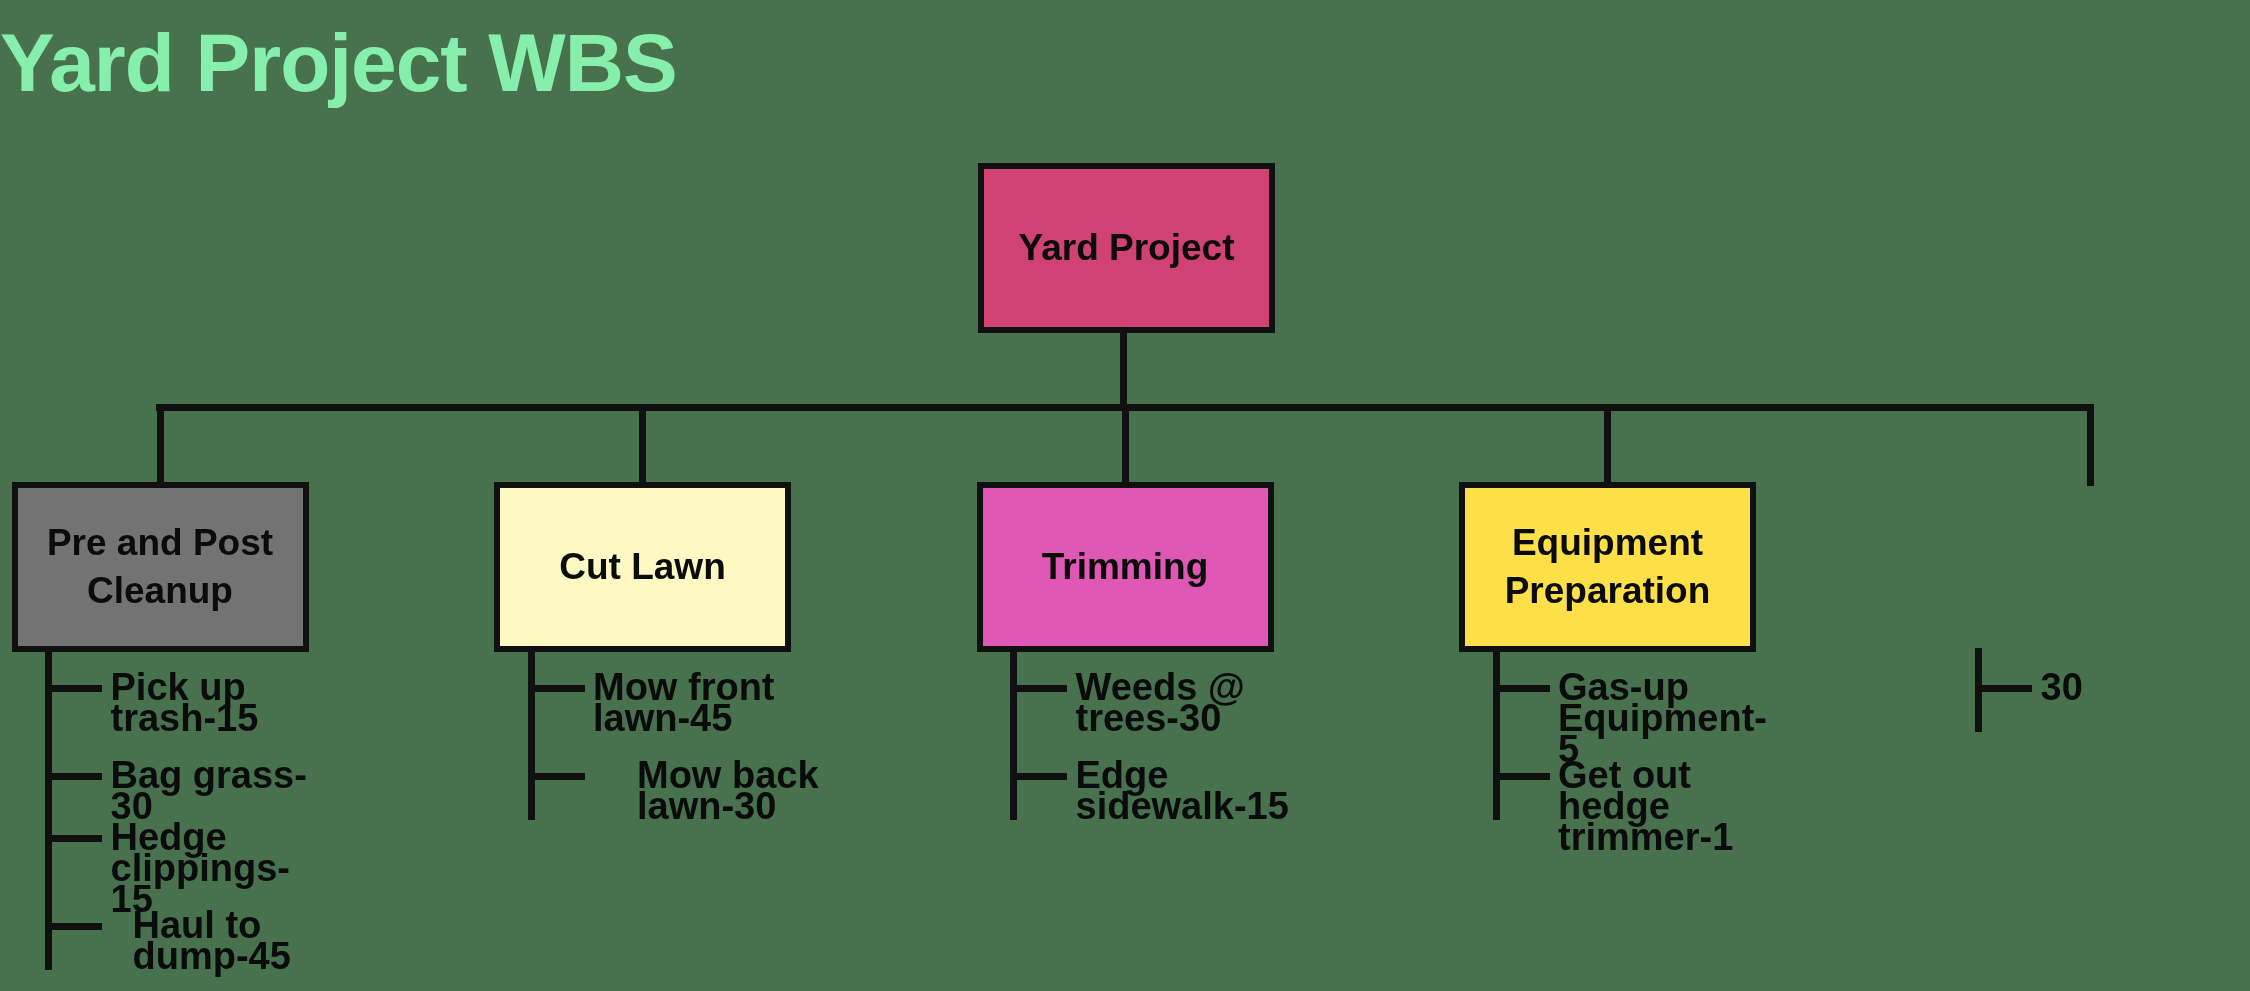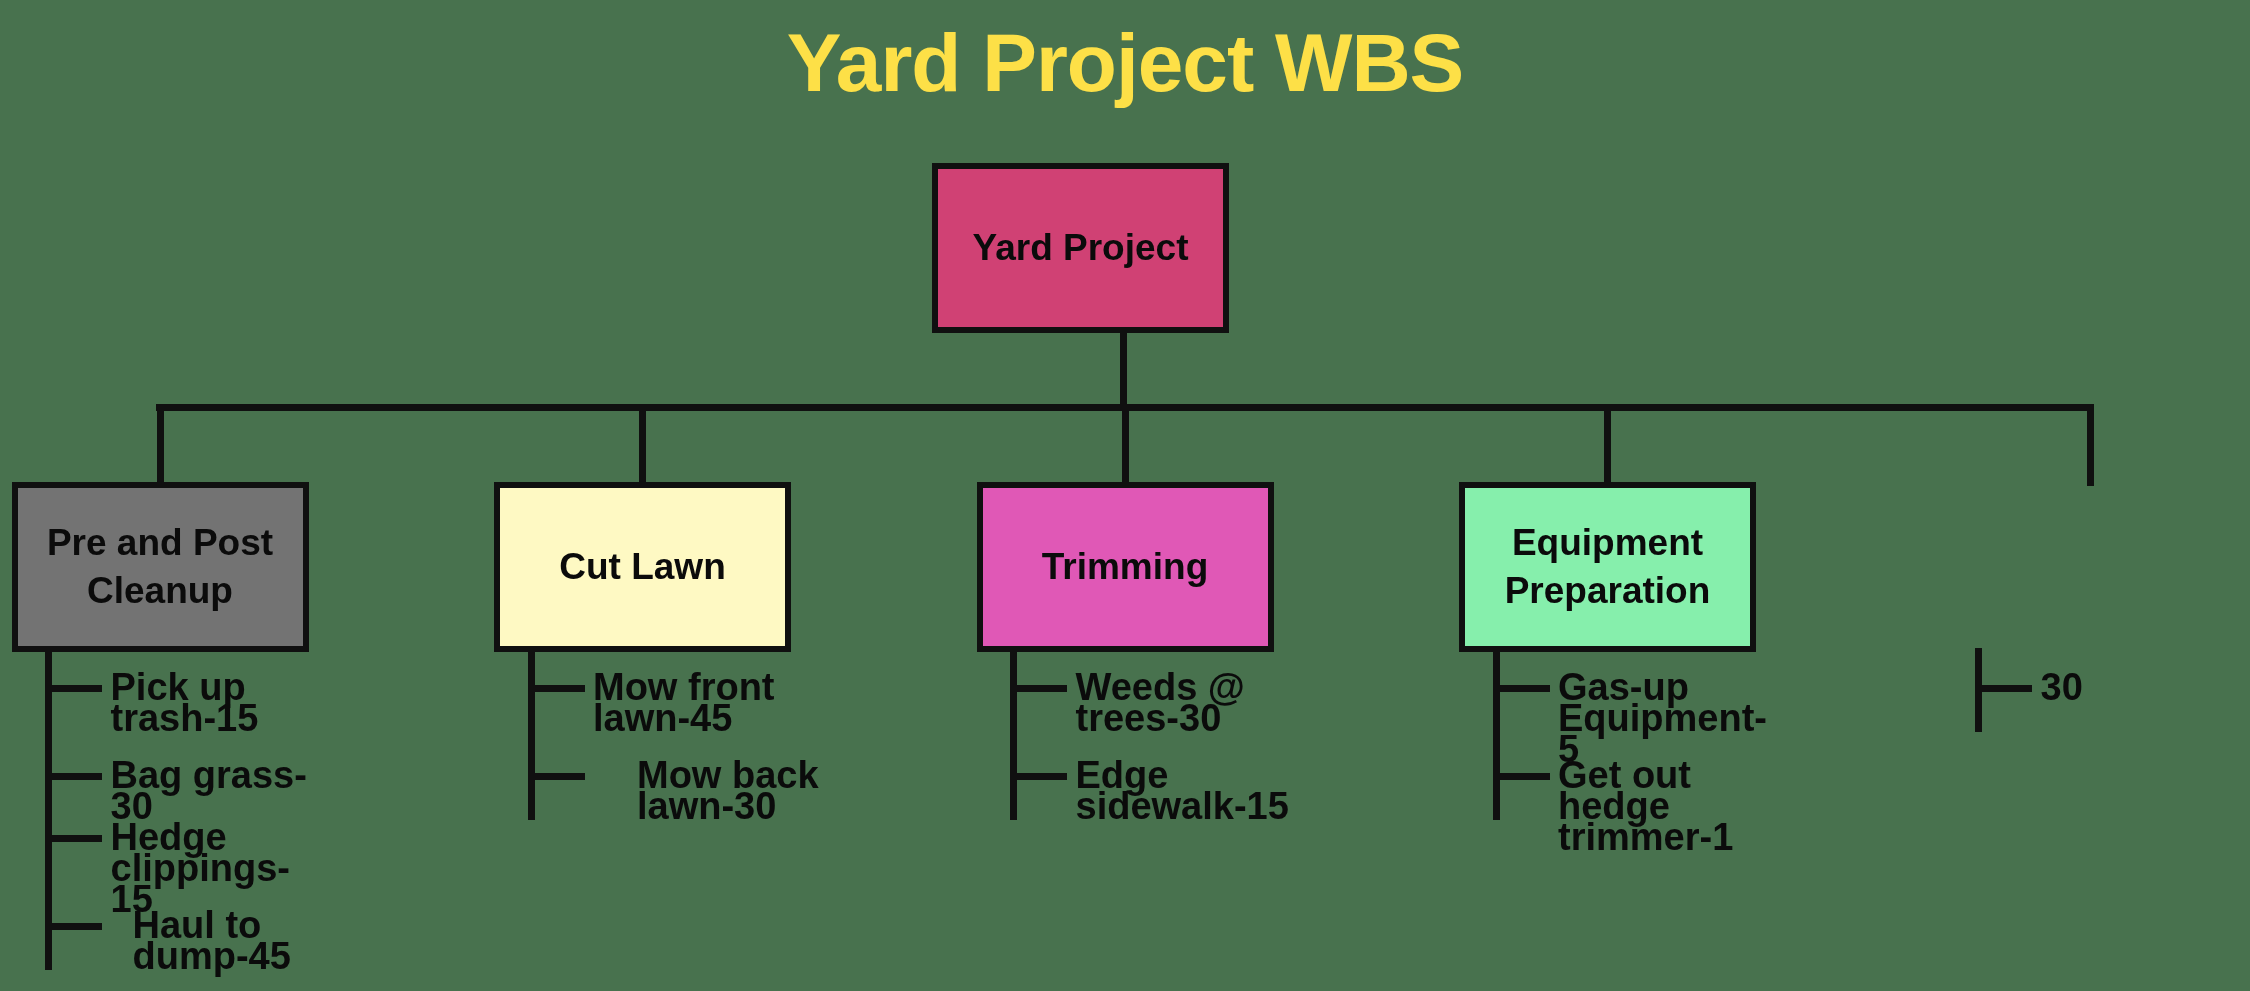--- a/index.html
+++ b/index.html
@@ -1,21 +1,21 @@
 <!DOCTYPE html>
 <html><head>
 <meta charset="utf-8">
 <style>
   html,body{margin:0;padding:0;}
   body{font-family:"Liberation Sans",sans-serif;}
   #stage{position:relative;width:2250px;height:991px;overflow:hidden;}
   .title{
     position:absolute;top:16px;left:0;width:100%;
-    text-align:center;font-size:82px;font-weight:bold;letter-spacing:-1px;
-    color:#fde047;
+    text-align:left;font-size:82px;font-weight:bold;letter-spacing:-1px;
+    color:#86efac;
   }
   .node-box{
     position:absolute;width:297px;height:170px;box-sizing:border-box;
     border:6px solid #101010;display:flex;align-items:center;justify-content:center;
     text-align:center;
   }
   .node-label{
     font-size:37px;font-weight:bold;line-height:48px;color:#0b0b0b;
     padding:0 6px;
   }
@@ -24,21 +24,21 @@
     position:absolute;width:218px;font-size:38px;font-weight:bold;
     line-height:31px;color:#0b0b0b;
   }
 </style>
 </head>
 <body>
 
 <div id="stage" style="background: rgb(72, 114, 78);">
   <div class="title">Yard Project WBS</div>
 
-  <div class="node-box" id="root-box" style="left: 932px; top: 163px; background: rgb(208, 65, 116); text-align: center;">
+  <div class="node-box" id="root-box" style="left: 978px; top: 163px; background: rgb(208, 65, 116); text-align: center;">
     <div class="node-label">Yard Project</div>
   </div>
 
   <div class="line" style="left:1120px;top:330px;width:7px;height:78px;"></div>
   <div class="line" style="left:156px;top:404px;width:1938px;height:7px;"></div>
 <div class="line" style="left: 156.5px; top: 404px; width: 7px; height: 82px;"></div>
     <div class="node-box" style="left: 11.5px; top: 482px; background: #737373;">
       <div class="node-label">Pre and Post Cleanup</div>
     </div>
     <div class="task-label" style="left: 110.5px; top: 672px;">Pick up trash-15</div>
@@ -62,21 +62,21 @@
     <div class="line" style="left: 1121.5px; top: 404px; width: 7px; height: 82px;"></div>
     <div class="node-box" style="left: 976.5px; top: 482px; background: rgb(224, 88, 182);">
       <div class="node-label">Trimming</div>
     </div>
     <div class="task-label" style="left: 1075.5px; top: 672px;">Weeds @ trees-30</div>
     <div class="line" style="left: 1010px; top: 684.5px; width: 57px; height: 7px;"></div>
     <div class="task-label" style="left: 1075.5px; top: 760px;">Edge sidewalk-15</div>
     <div class="line" style="left: 1010px; top: 772.5px; width: 57px; height: 7px;"></div>
     <div class="line" style="left: 1010px; top: 648px; width: 7px; height: 172px;"></div>
     <div class="line" style="left: 1604px; top: 404px; width: 7px; height: 82px;"></div>
-    <div class="node-box" style="left: 1459px; top: 482px; background: #86efac;">
+    <div class="node-box" style="left: 1459px; top: 482px; background: #fde047;">
       <div class="node-label">Equipment Preparation</div>
     </div>
     <div class="task-label" style="left: 1558px; top: 672px;">Gas-up Equipment-5</div>
     <div class="line" style="left: 1492.5px; top: 684.5px; width: 57px; height: 7px;"></div>
     <div class="task-label" style="left: 1558px; top: 760px;">Get out hedge trimmer-1</div>
     <div class="line" style="left: 1492.5px; top: 772.5px; width: 57px; height: 7px;"></div>
     <div class="line" style="left: 1492.5px; top: 648px; width: 7px; height: 172px;"></div>
     <div class="line" style="left: 2086.5px; top: 404px; width: 7px; height: 82px;"></div>
     <div class="task-label" style="left: 2040.5px; top: 672px;">30</div>
     <div class="line" style="left: 1975px; top: 684.5px; width: 57px; height: 7px;"></div>

